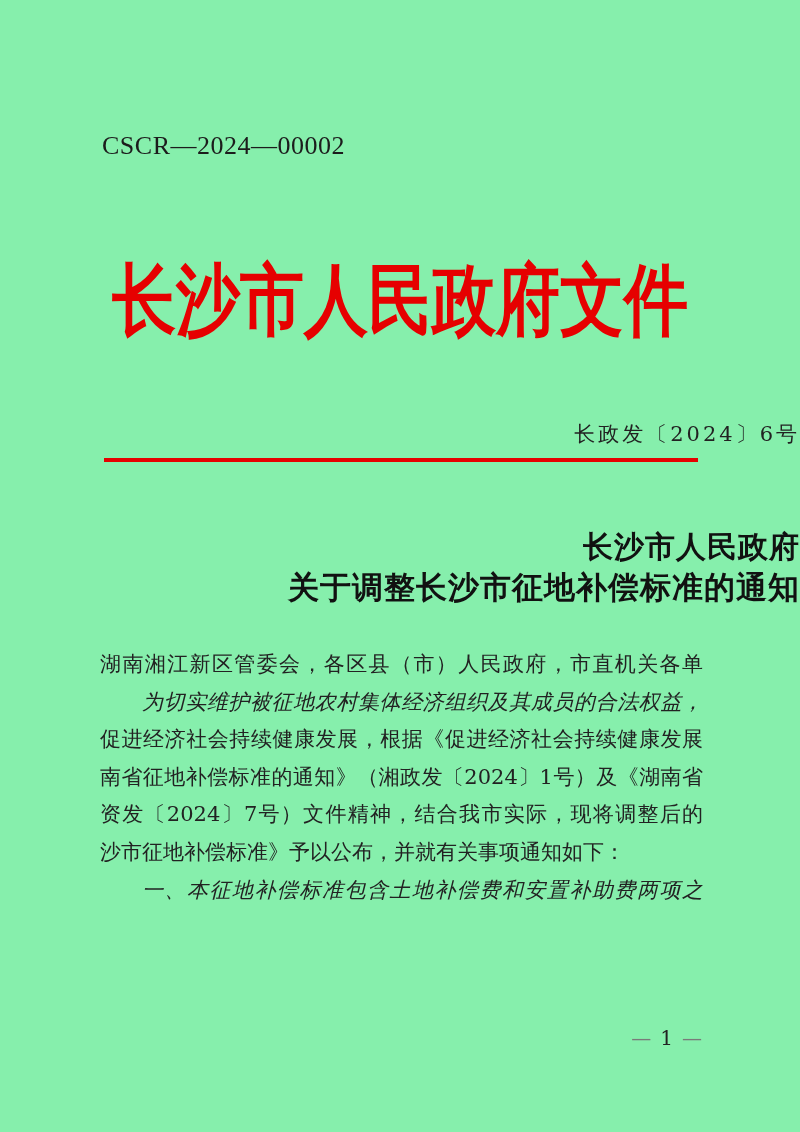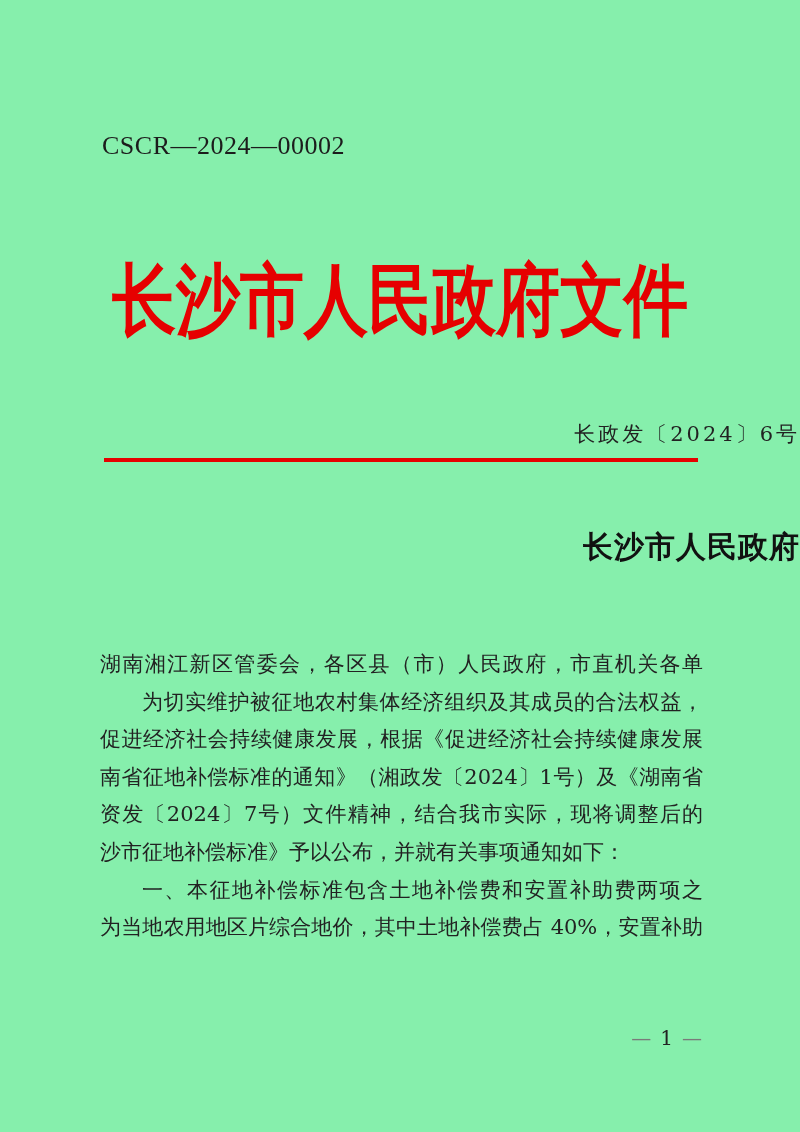--- a/index.html
+++ b/index.html
@@ -91,20 +91,21 @@
   .bline {
     height: 37.6px;
     overflow: hidden;
   }
   .bline.fill {
     text-align: justify;
     text-align-last: justify;
   }
   .bline.indent {
     text-indent: 42px;
+    font-style: italic;
   }
   .page-num {
     position: absolute;
     right: 98px;
     top: 1026px;
     font-size: 20px;
     white-space: nowrap;
   }
   .page-num .dash {
     color: #7a7a7a;
@@ -122,30 +123,30 @@
   <div class="doc-code">CSCR—2024—00002</div>
 
   <div class="banner" style="color: rgb(230, 0, 0);">长沙市人民政府文件</div>
 
   <div class="doc-number">长政发〔2024〕6号</div>
 
   <div class="red-rule" style="background: rgb(230, 0, 0);"></div>
 
   <div class="doc-title">
     <div class="t1">长沙市人民政府</div>
+    <div class="t2">关于调整长沙市征地补偿标准的通知</div>
   </div>
 
   <div class="body-text">
       <div class="bline fill">湖南湘江新区管委会，各区县（市）人民政府，市直机关各单位：</div>
       <div class="bline indent fill">为切实维护被征地农村集体经济组织及其成员的合法权益，</div>
       <div class="bline fill">促进经济社会持续健康发展，根据《促进经济社会持续健康发展</div>
       <div class="bline fill">南省征地补偿标准的通知》（湘政发〔2024〕1号）及《湖南省自</div>
       <div class="bline fill">资发〔2024〕7号）文件精神，结合我市实际，现将调整后的《长</div>
       <div class="bline">沙市征地补偿标准》予以公布，并就有关事项通知如下：</div>
       <div class="bline indent fill">一、本征地补偿标准包含土地补偿费和安置补助费两项之和，</div>
-      <div class="bline fill">为当地农用地区片综合地价，其中土地补偿费占 40%，安置补助</div>
     </div>
 
   <div class="page-num">
     <span class="dash">—</span><span class="num">1</span><span class="dash">—</span>
   </div>
 
 </div>
 
 </body></html>

